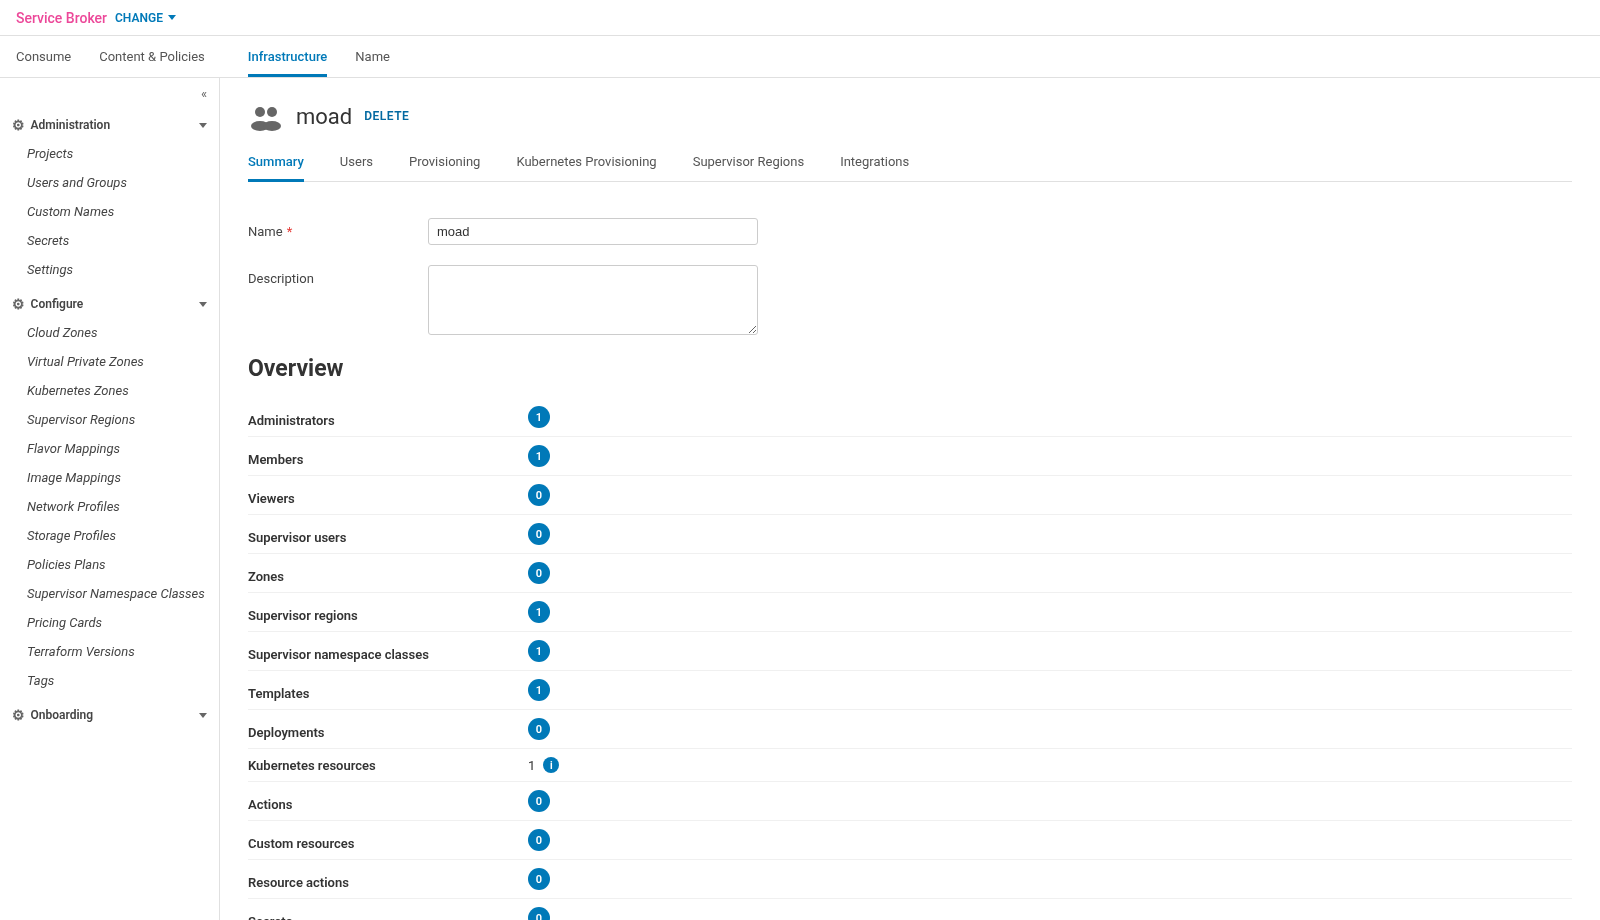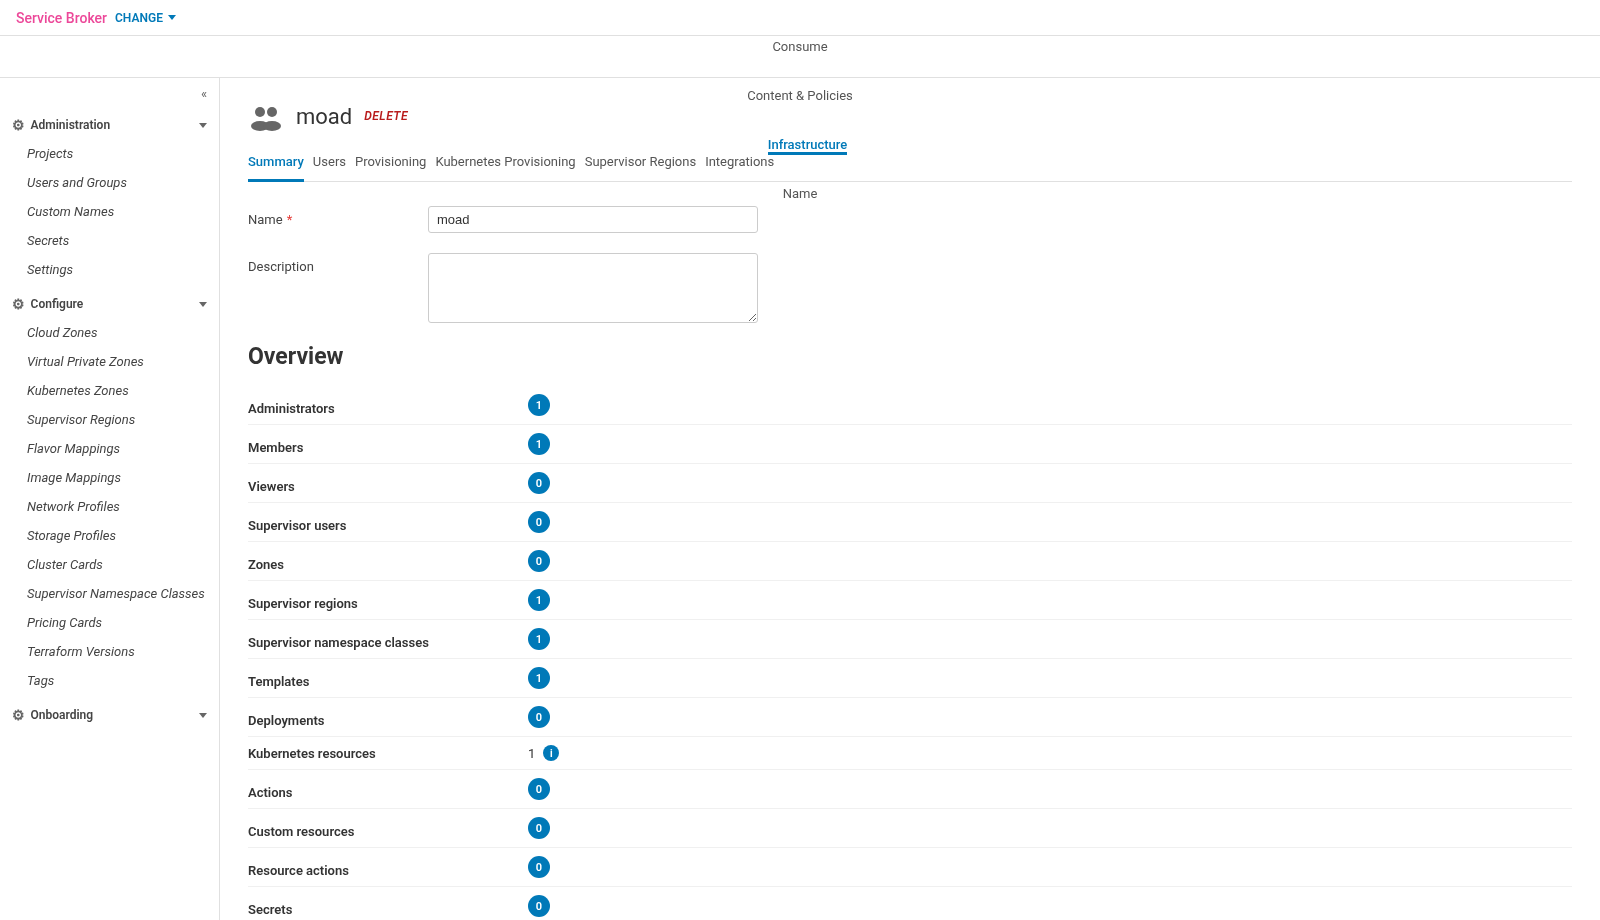--- a/index.html
+++ b/index.html
@@ -10,21 +10,21 @@
       display: flex; align-items: center; height: 36px; padding: 0 16px;
       border-bottom: 1px solid #e0e0e0; flex-shrink: 0;
     }
     .top-bar-brand { font-size: 14px; font-weight: 500; color: #ec4899; margin-right: 8px; }
     .top-bar-change { color: #0079b8; font-size: 12px; font-weight: 600; cursor: pointer; display: flex; align-items: center; gap: 3px; }
     .chevron-down { display: inline-block; width: 0; height: 0; border-left: 4px solid transparent; border-right: 4px solid transparent; border-top: 5px solid #0079b8; margin-left: 2px; }
 
     
     .nav-tabs {
       display: flex; align-items: center; height: 42px; padding: 0 16px;
-      border-bottom: 1px solid #e0e0e0; flex-shrink: 0; gap: 28px; flex-direction: column;
+      border-bottom: 1px solid #e0e0e0; flex-shrink: 0; gap: 28px;
     }
     .nav-tab { font-size: 13px; color: #555; cursor: pointer; height: 100%; display: flex; align-items: center; border-bottom: 3px solid transparent; padding-top: 3px; }
     .nav-tab.active { color: #0079b8; border-bottom-color: #0079b8; font-weight: 500; margin-left: 15px; }
 
     
     .main-layout { display: flex; flex: 1; overflow: hidden; }
 
     
     .sidebar {
       width: 220px; flex-shrink: 0; border-right: 1px solid #e0e0e0;
@@ -48,24 +48,24 @@
       color: #444; cursor: pointer; border-left: 3px solid transparent; font-style: italic;
     }
 
     
     .content-area { flex: 1; overflow-y: auto; padding: 20px 28px; }
 
     
     .page-header { display: flex; align-items: center; gap: 12px; margin-bottom: 20px; }
     .project-icon { width: 36px; height: 36px; display: flex; align-items: center; justify-content: center; }
     .page-title { font-size: 22px; font-weight: 400; color: #333; }
-    .delete-btn { color: #b91c1c; font-size: 12px; font-weight: 600; cursor: pointer; letter-spacing: 0.5px; font-style: italic; }
-
-    
-    .content-tabs { display: flex; border-bottom: 1px solid #e0e0e0; margin-bottom: 24px; gap: 9px; }
+    .delete-btn { color: #0369a1; font-size: 12px; font-weight: 600; cursor: pointer; letter-spacing: 0.5px; }
+
+    
+    .content-tabs { display: flex; border-bottom: 1px solid #e0e0e0; margin-bottom: 36px; gap: 36px; }
     .content-tab { font-size: 13px; color: #555; cursor: pointer; padding-bottom: 10px; border-bottom: 3px solid transparent; margin-bottom: -1px; }
     .content-tab.active { color: #0079b8; border-bottom-color: #0079b8; font-weight: 500; }
 
     
     .form-row { display: flex; align-items: flex-start; margin-bottom: 20px; }
     .form-label { width: 180px; flex-shrink: 0; font-size: 13px; font-weight: 400; color: #444; padding-top: 6px; display: flex; align-items: center; gap: 4px; }
     .required-star { color: #e53935; }
     .form-input {
       width: 330px; padding: 5px 8px; border: 1px solid #ccc; border-radius: 3px;
       font-size: 13px; color: #333; outline: none;
@@ -153,21 +153,21 @@
       </div>
       <div class="sidebar-items">
         <span class="sidebar-item">Cloud Zones</span>
         <span class="sidebar-item">Virtual Private Zones</span>
         <span class="sidebar-item">Kubernetes Zones</span>
         <span class="sidebar-item">Supervisor Regions</span>
         <span class="sidebar-item">Flavor Mappings</span>
         <span class="sidebar-item">Image Mappings</span>
         <span class="sidebar-item">Network Profiles</span>
         <span class="sidebar-item">Storage Profiles</span>
-        <span class="sidebar-item">Cluster Cards</span>
+        <span class="sidebar-item">Policies Plans</span>
         <span class="sidebar-item">Supervisor Namespace Classes</span>
         <span class="sidebar-item">Pricing Cards</span>
         <span class="sidebar-item">Terraform Versions</span>
         <span class="sidebar-item">Tags</span>
       </div>
     </div>
 
     <div class="sidebar-section">
       <div class="sidebar-section-header">
         <div class="sidebar-section-header-left">

